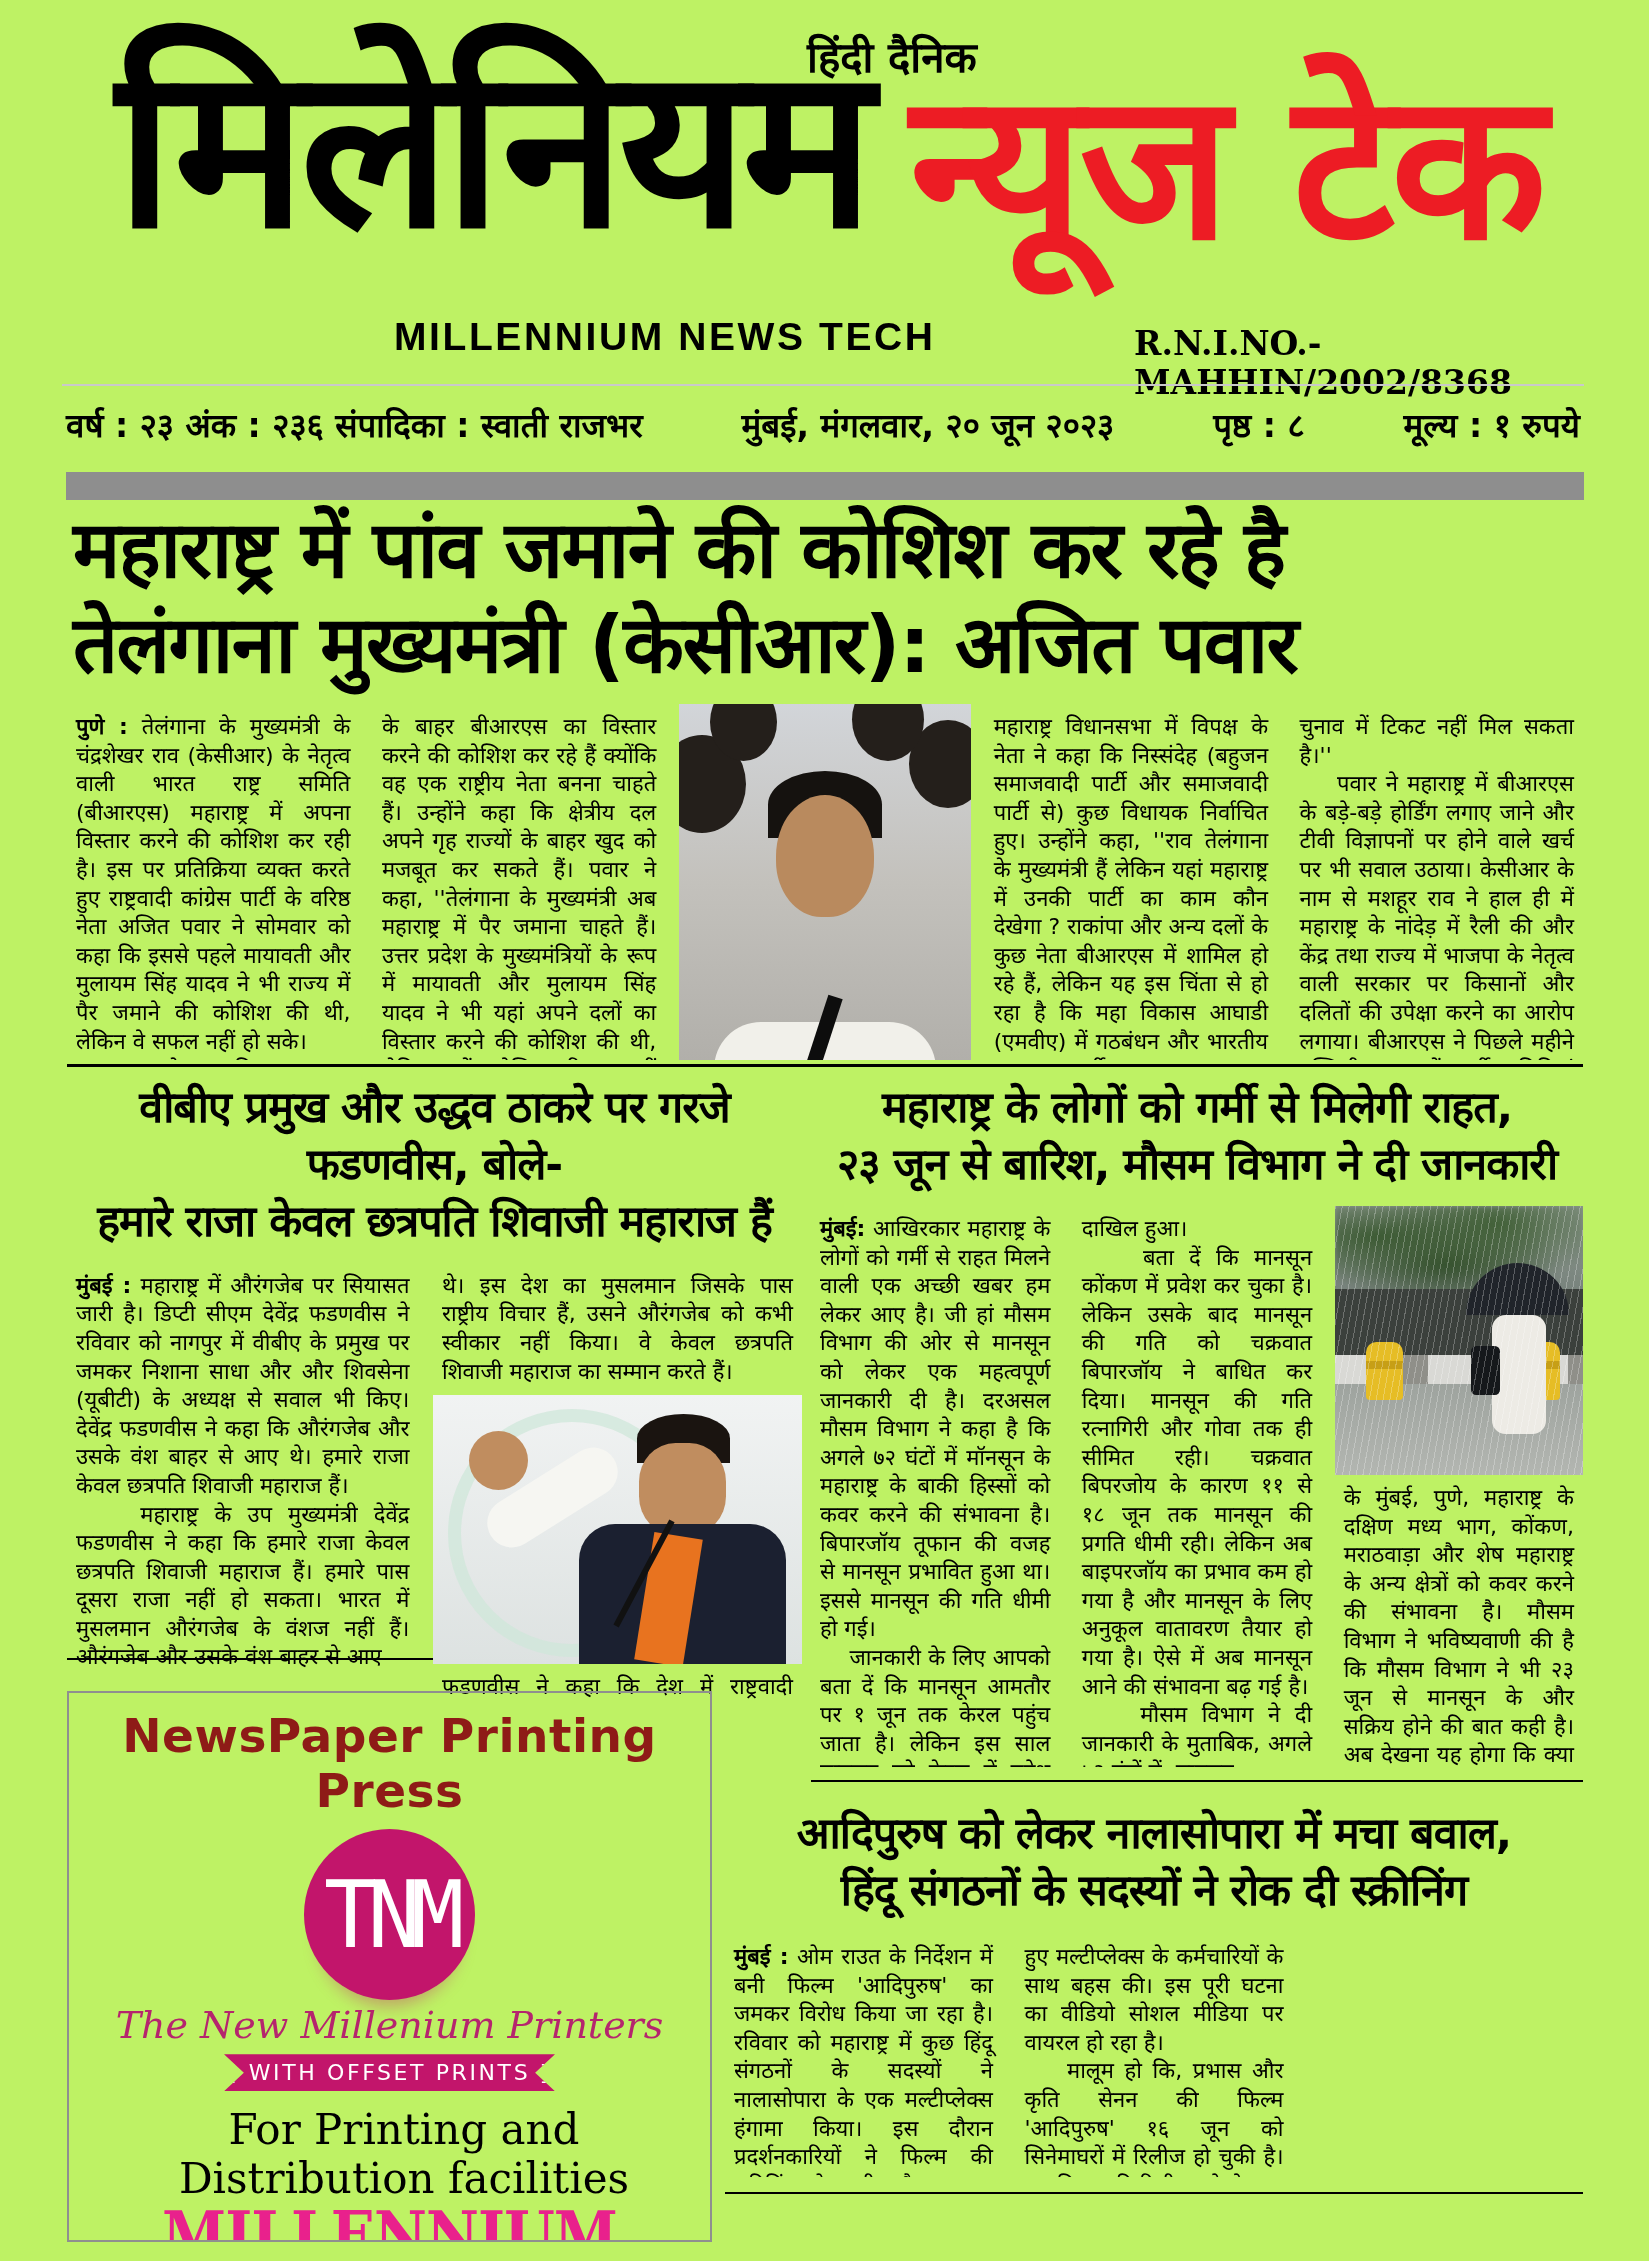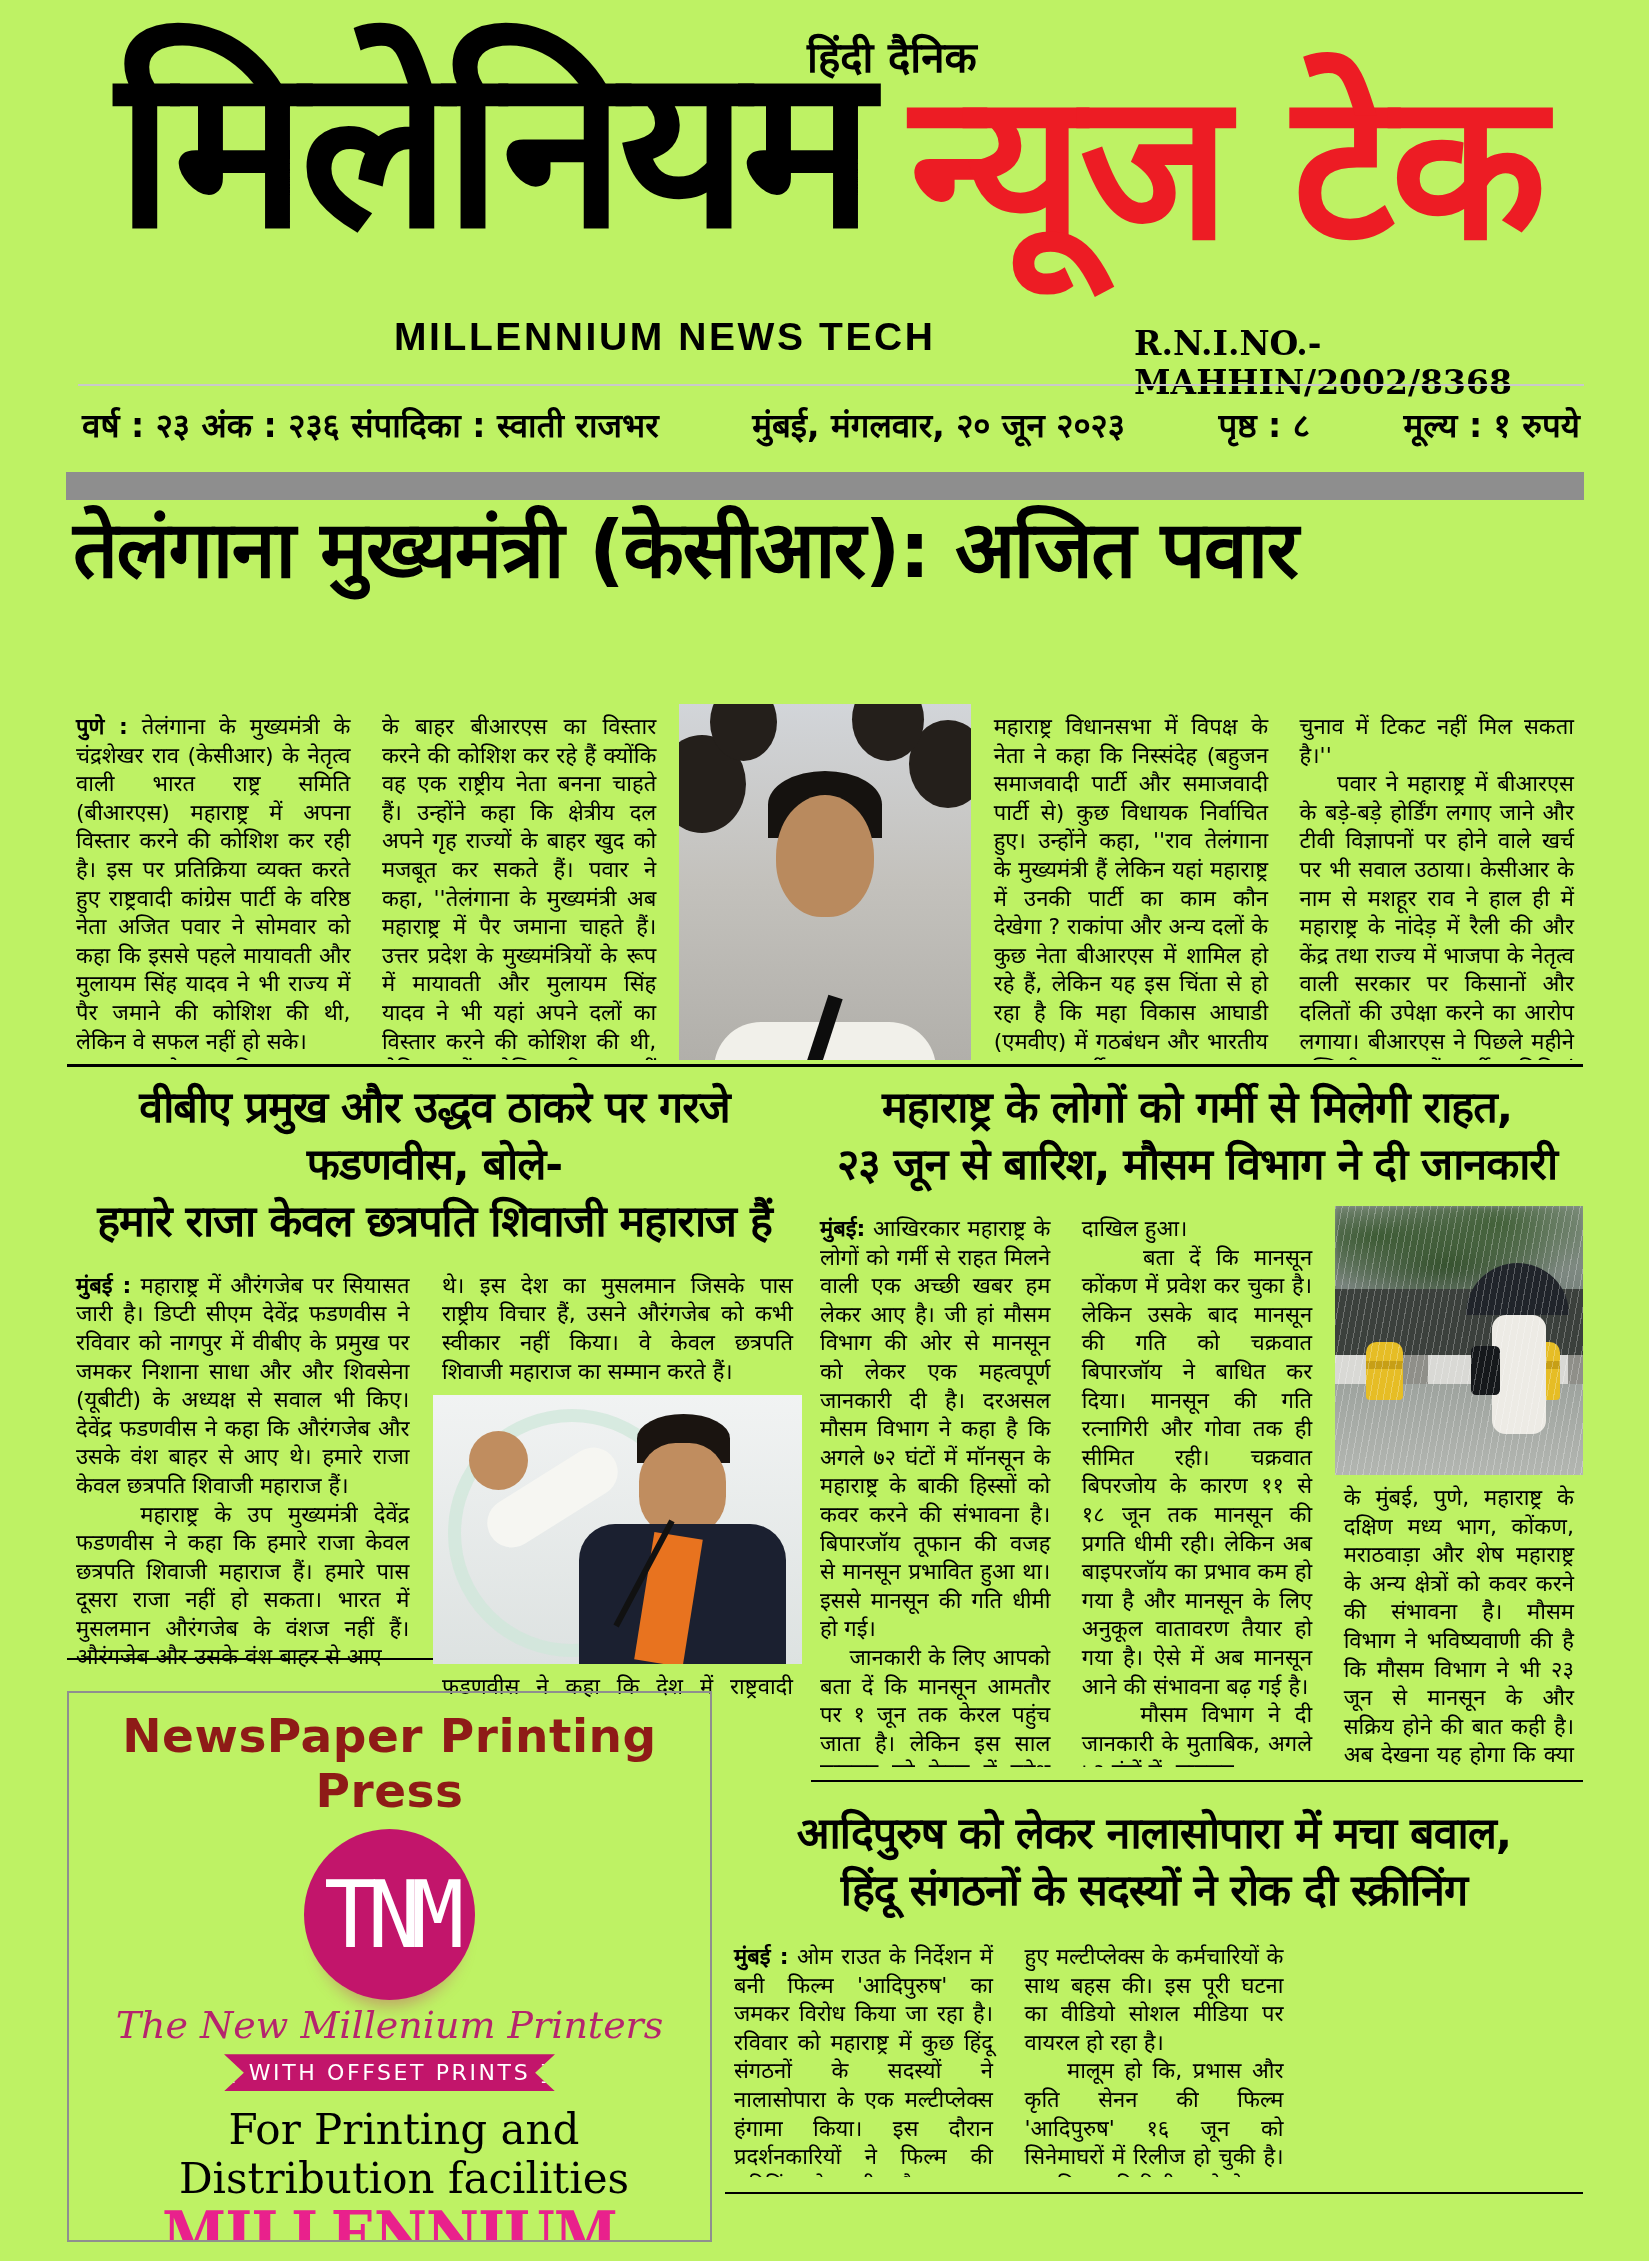--- a/index.html
+++ b/index.html
@@ -9,21 +9,21 @@
     margin:0 auto;
   }
   
   .tagline { position:absolute; left:807px; top:27px; font-size:42px; font-weight:700; }
   .title-black { position:absolute; left:116px; top:32px; font-size:222px; font-weight:900; line-height:1.05; letter-spacing:-6.2px; }
   .title-red { position:absolute; left:910px; top:61px; font-size:203px; font-weight:900; line-height:1.05; letter-spacing:-4.1px; color:#ed1c24; }
   .subtitle { position:absolute; left:394px; top:315px; font-size:39px; font-weight:700; letter-spacing:2.6px; font-family:"Liberation Sans", sans-serif; }
   .rni { position:absolute; left:1134px; top:324px; font-size:33px; font-weight:700; font-family:"DejaVu Serif", serif; }
   
   .dateline {
-    position:absolute; left:78px; right:66px; top:384px;
+    position:absolute; left:62px; right:66px; top:384px;
     border-top:2.6px solid #c9c9c9; padding:15.5px 4.1px 0 4.1px;
     display:flex; justify-content:space-between; align-items:baseline;
     font-size:33px; font-weight:800;
   }
   .gray-band { position:absolute; left:66px; right:66px; top:472px; height:28px; background:#8e8e8e; }
   
   .lead-headline { position:absolute; left:73px; right:67px; top:503px; font-size:79px; font-weight:900; line-height:1.2; letter-spacing:-1.6px; }
   .lead-body {
     position:absolute; left:67px; right:67px; top:704px; height:356px;
     display:grid; grid-template-columns:repeat(5,1fr); gap:13.5px;
@@ -99,20 +99,21 @@
 
   <div class="dateline">
     <span>वर्ष : २३ अंक : २३६ संपादिका : स्वाती राजभर</span>
     <span>मुंबई, मंगलवार, २० जून २०२३</span>
     <span>पृष्ठ : ८</span>
     <span>मूल्य : १ रुपये</span>
   </div>
   <div class="gray-band"></div>
 
   <div class="lead-headline">
+    <div>महाराष्ट्र में पांव जमाने की कोशिश कर रहे है</div>
     <div>तेलंगाना मुख्यमंत्री (केसीआर): अजित पवार</div>
   </div>
   <div class="lead-body">
     <p class="body-text"><b>पुणे :</b> <span>तेलंगाना के मुख्यमंत्री के चंद्रशेखर राव (केसीआर) के नेतृत्व वाली भारत राष्ट्र समिति (बीआरएस) महाराष्ट्र में अपना विस्तार करने की कोशिश कर रही है। इस पर प्रतिक्रिया व्यक्त करते हुए राष्ट्रवादी कांग्रेस पार्टी के वरिष्ठ नेता अजित पवार ने सोमवार को कहा कि इससे पहले मायावती और मुलायम सिंह यादव ने भी राज्य में पैर जमाने की कोशिश की थी, लेकिन वे सफल नहीं हो सके।
 &nbsp;&nbsp;&nbsp;&nbsp;पवार ने कहा कि राव शायद तेलंगाना</span></p>
     <p class="body-text">के बाहर बीआरएस का विस्तार करने की कोशिश कर रहे हैं क्योंकि वह एक राष्ट्रीय नेता बनना चाहते हैं। उन्होंने कहा कि क्षेत्रीय दल अपने गृह राज्यों के बाहर खुद को मजबूत कर सकते हैं। पवार ने कहा, ''तेलंगाना के मुख्यमंत्री अब महाराष्ट्र में पैर जमाना चाहते हैं। उत्तर प्रदेश के मुख्यमंत्रियों के रूप में मायावती और मुलायम सिंह यादव ने भी यहां अपने दलों का विस्तार करने की कोशिश की थी, लेकिन उन्हें अपेक्षित परिणाम नहीं मिले।''</p>
     <div class="photo photo-pawar">
       <div class="ph-head ph-h1"></div>
       <div class="ph-head ph-h2"></div>
       <div class="ph-head ph-h3"></div>

